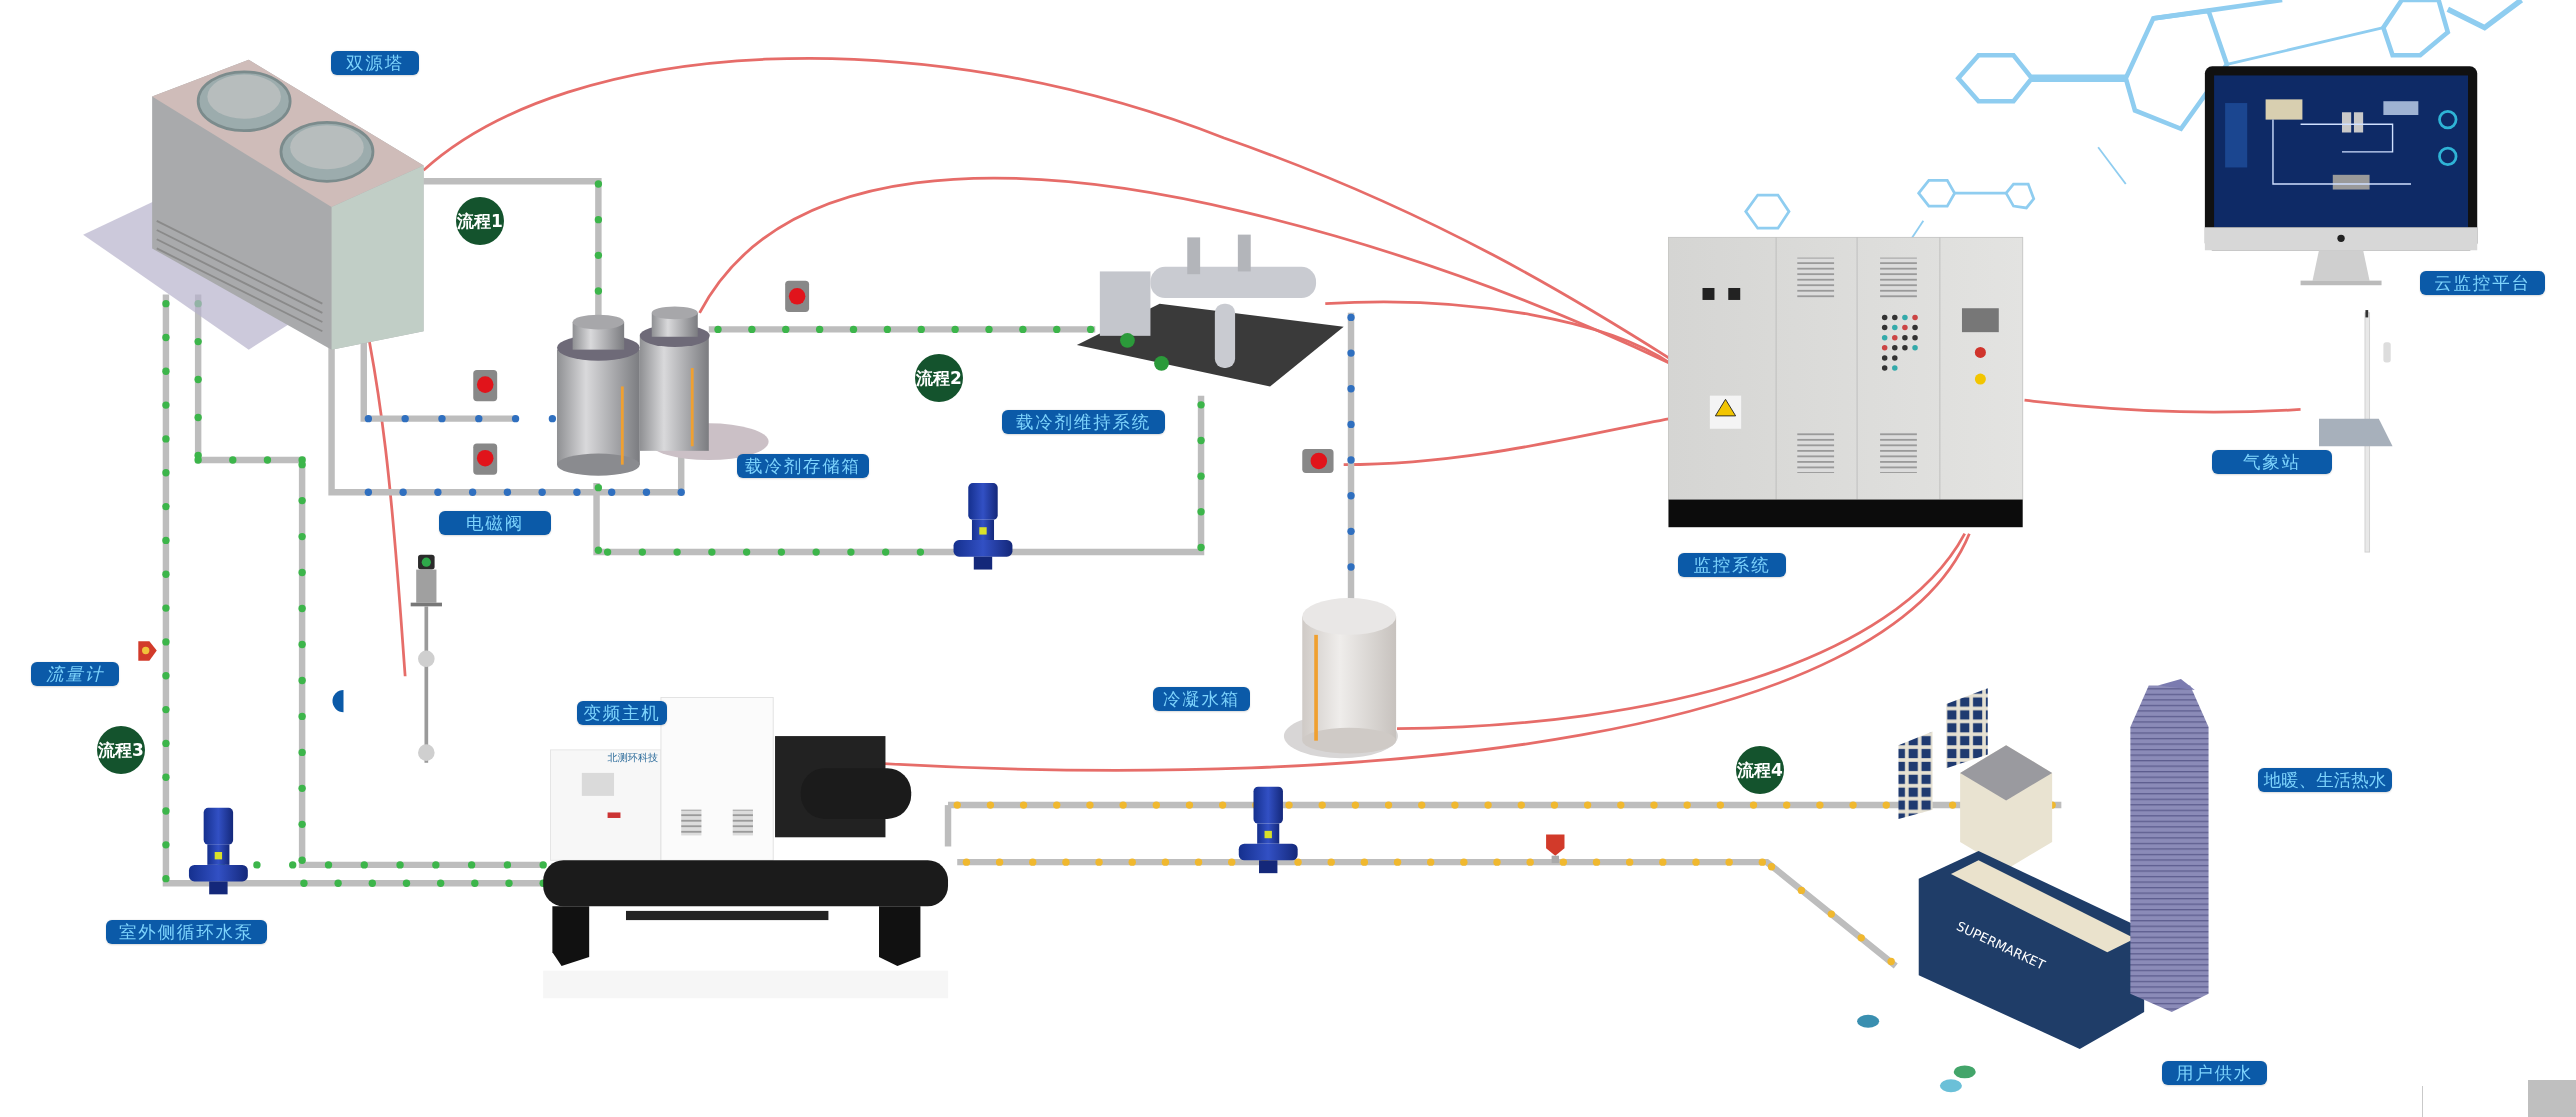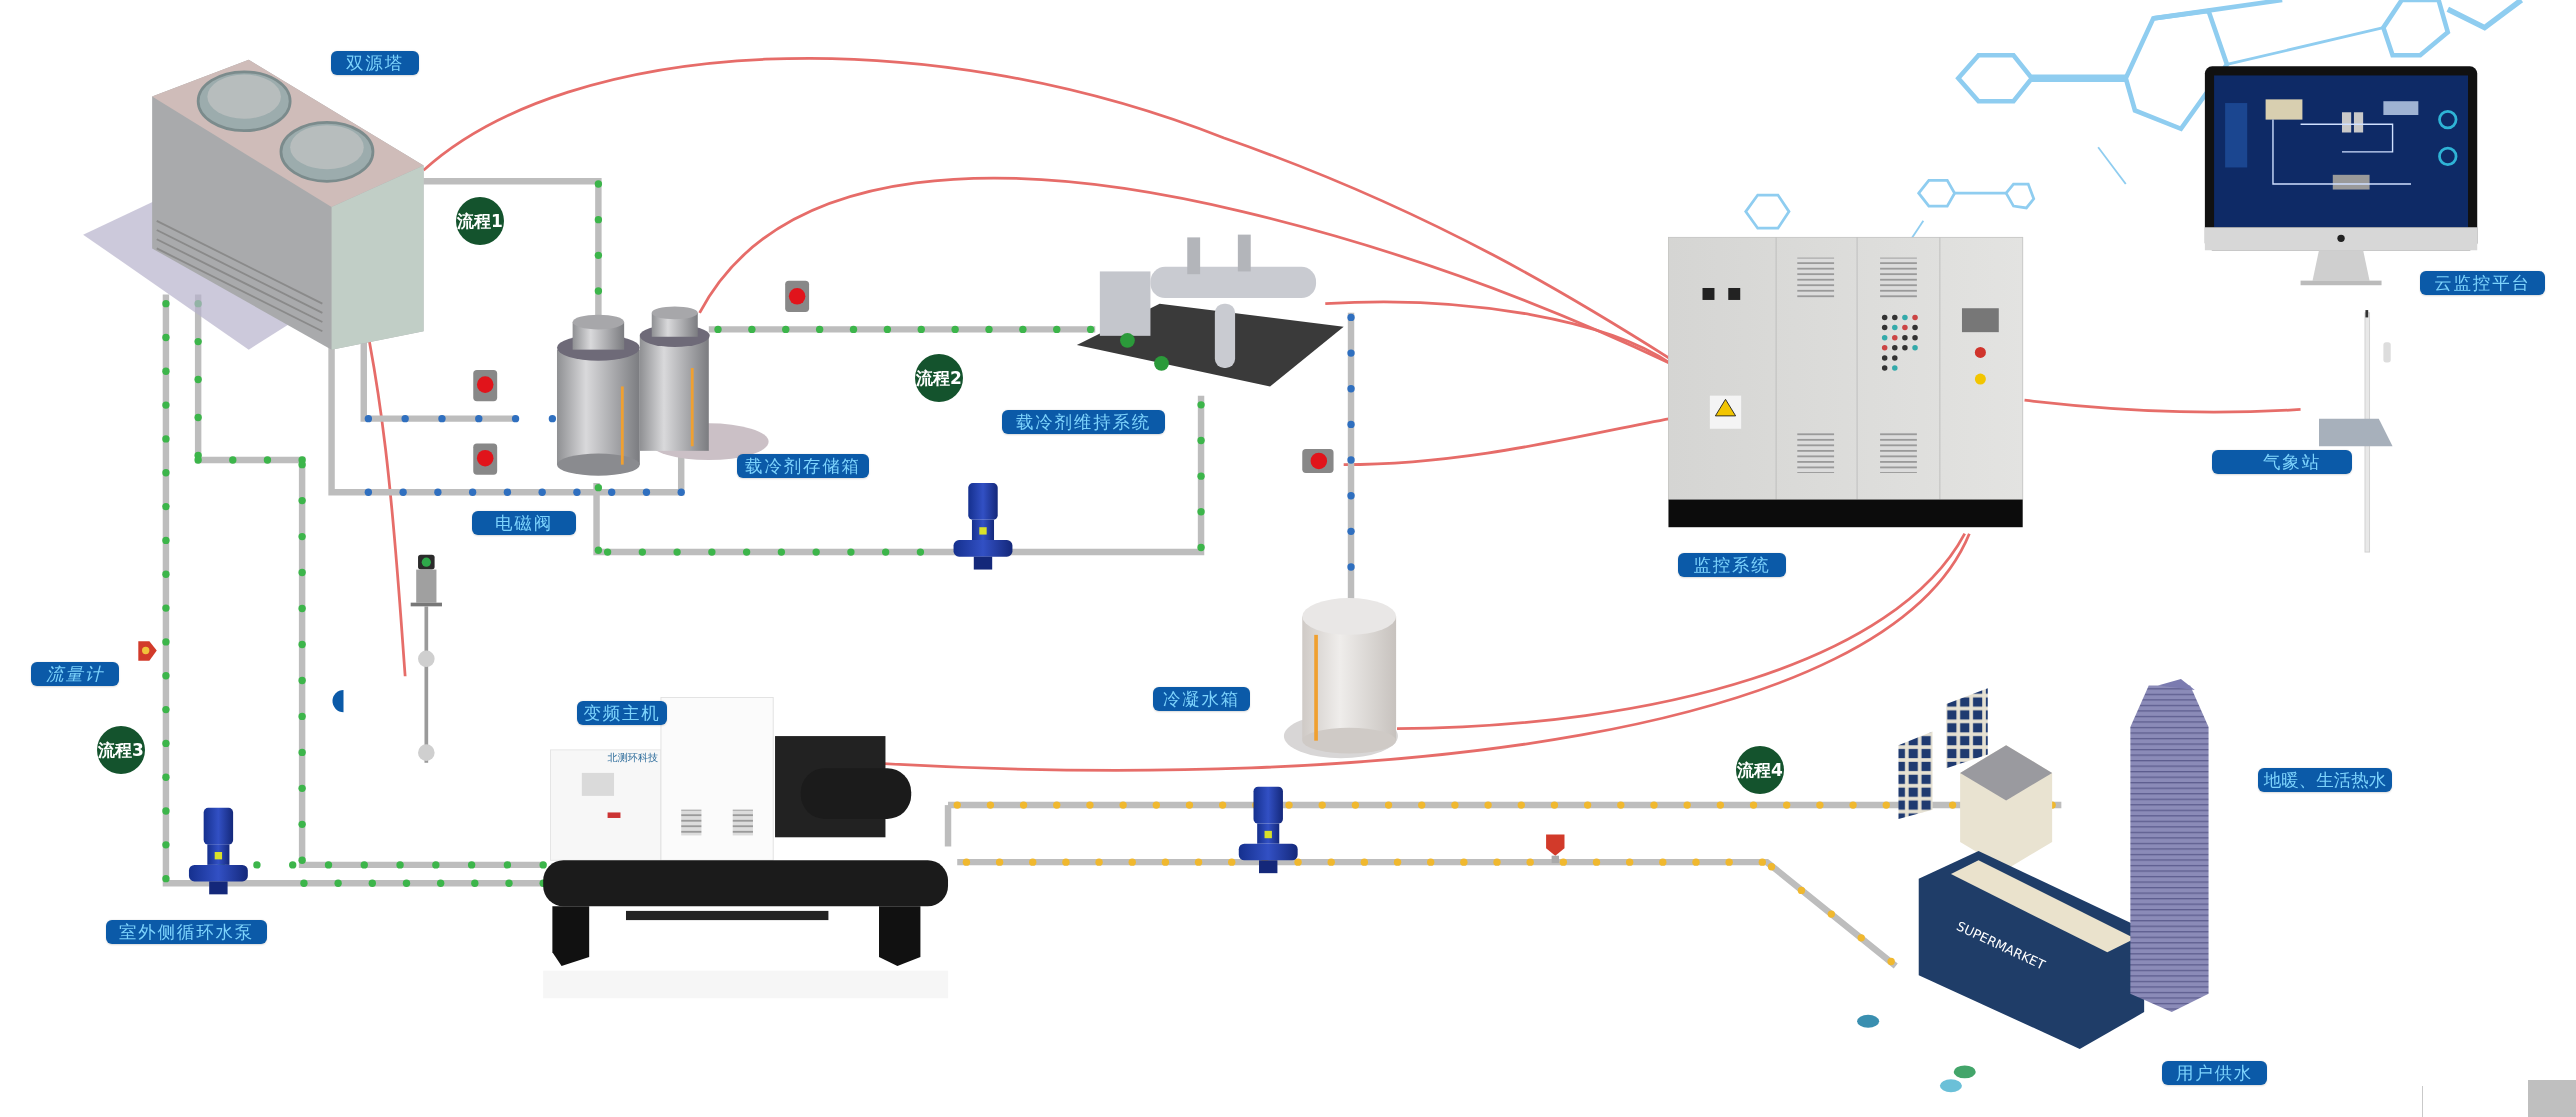--- a/index.html
+++ b/index.html
@@ -481,30 +481,30 @@
       <text x="2125" y="1010" font-size="14" fill="#ffffff" font-family="DejaVu Sans, sans-serif" transform="rotate(25 2125 1010)">SUPERMARKET</text>
       <polygon points="2335,745 2380,745 2400,790 2400,1080 2360,1100 2315,1080 2315,790" fill="url(#pTower)"></polygon>
       <polygon points="2345,745 2370,738 2385,750" fill="#7b7bb0"></polygon>
       <ellipse cx="2030" cy="1110" rx="12" ry="7" fill="#3a8fb0"></ellipse>
       <ellipse cx="2135" cy="1165" rx="12" ry="7" fill="#43a56a"></ellipse>
       <ellipse cx="2120" cy="1180" rx="12" ry="7" fill="#6bc0d8"></ellipse>
     </g>
   </svg>
 
   <div class="pill" style="left:331px;top:51px;width:88px;">双源塔</div>
-  <div class="pill" style="left:439px;top:511px;width:104px;margin-left:33px;">电磁阀</div>
+  <div class="pill" style="left:439px;top:511px;width:112px;">电磁阀</div>
   <div class="pill" style="left:737px;top:454px;width:132px;">载冷剂存储箱</div>
   <div class="pill" style="left:1002px;top:410px;width:163px;">载冷剂维持系统</div>
   <div class="pill" style="left:31px;top:662px;width:88px;font-style:italic;">流量计</div>
   <div class="pill" style="left:106px;top:920px;width:161px;">室外侧循环水泵</div>
   <div class="pill" style="left:577px;top:701px;width:90px;">变频主机</div>
   <div class="pill" style="left:1153px;top:687px;width:97px;">冷凝水箱</div>
   <div class="pill" style="left:1678px;top:553px;width:108px;">监控系统</div>
   <div class="pill" style="left:2420px;top:271px;width:125px;">云监控平台</div>
-  <div class="pill" style="left:2212px;top:450px;width:120px;padding-left:20px;">气象站</div>
+  <div class="pill" style="left:2212px;top:450px;width:120px;">气象站</div>
   <div class="pill" style="left:2258px;top:768px;width:134px;letter-spacing:0;">地暖、生活热水</div>
   <div class="pill" style="left:2162px;top:1061px;width:105px;">用户供水</div>
 
   <div class="badge" style="left:456px;top:197px;">流程1</div>
   <div class="badge" style="left:915px;top:354px;">流程2</div>
   <div class="badge" style="left:97px;top:726px;">流程3</div>
   <div class="badge" style="left:1736px;top:746px;">流程4</div>
 
   <div class="corner-line"></div>
   <div class="corner-num"></div>

